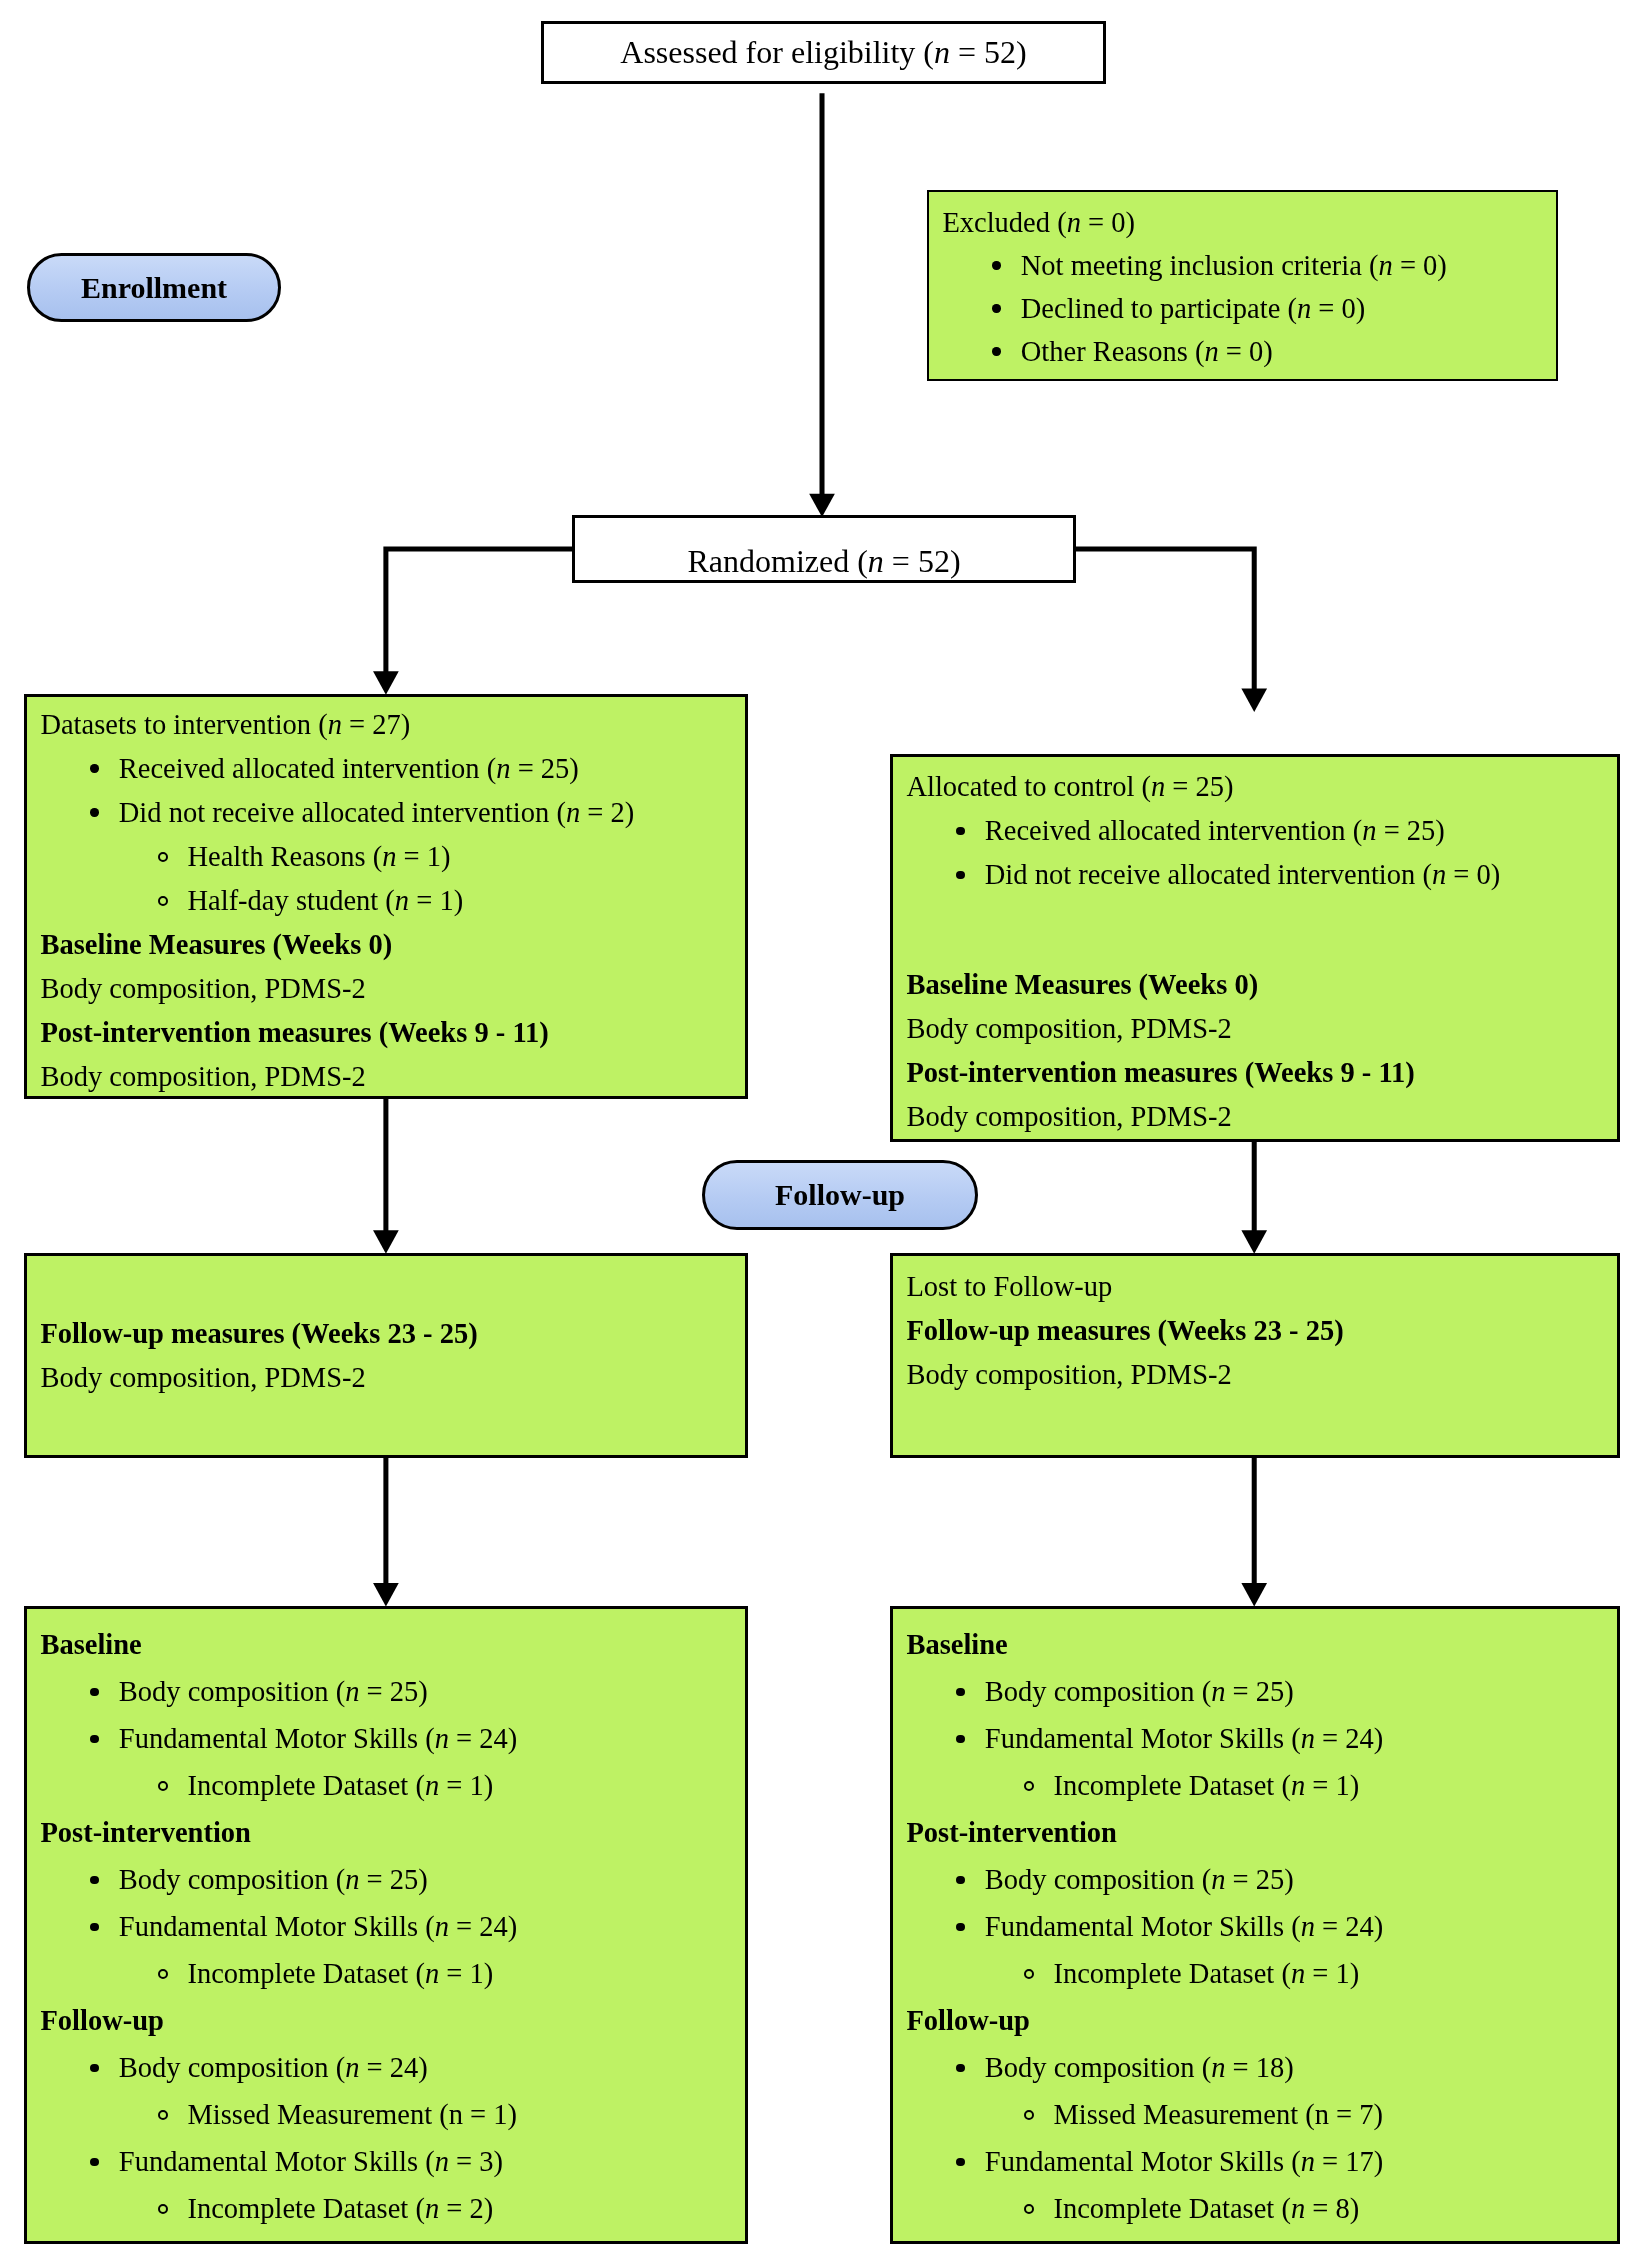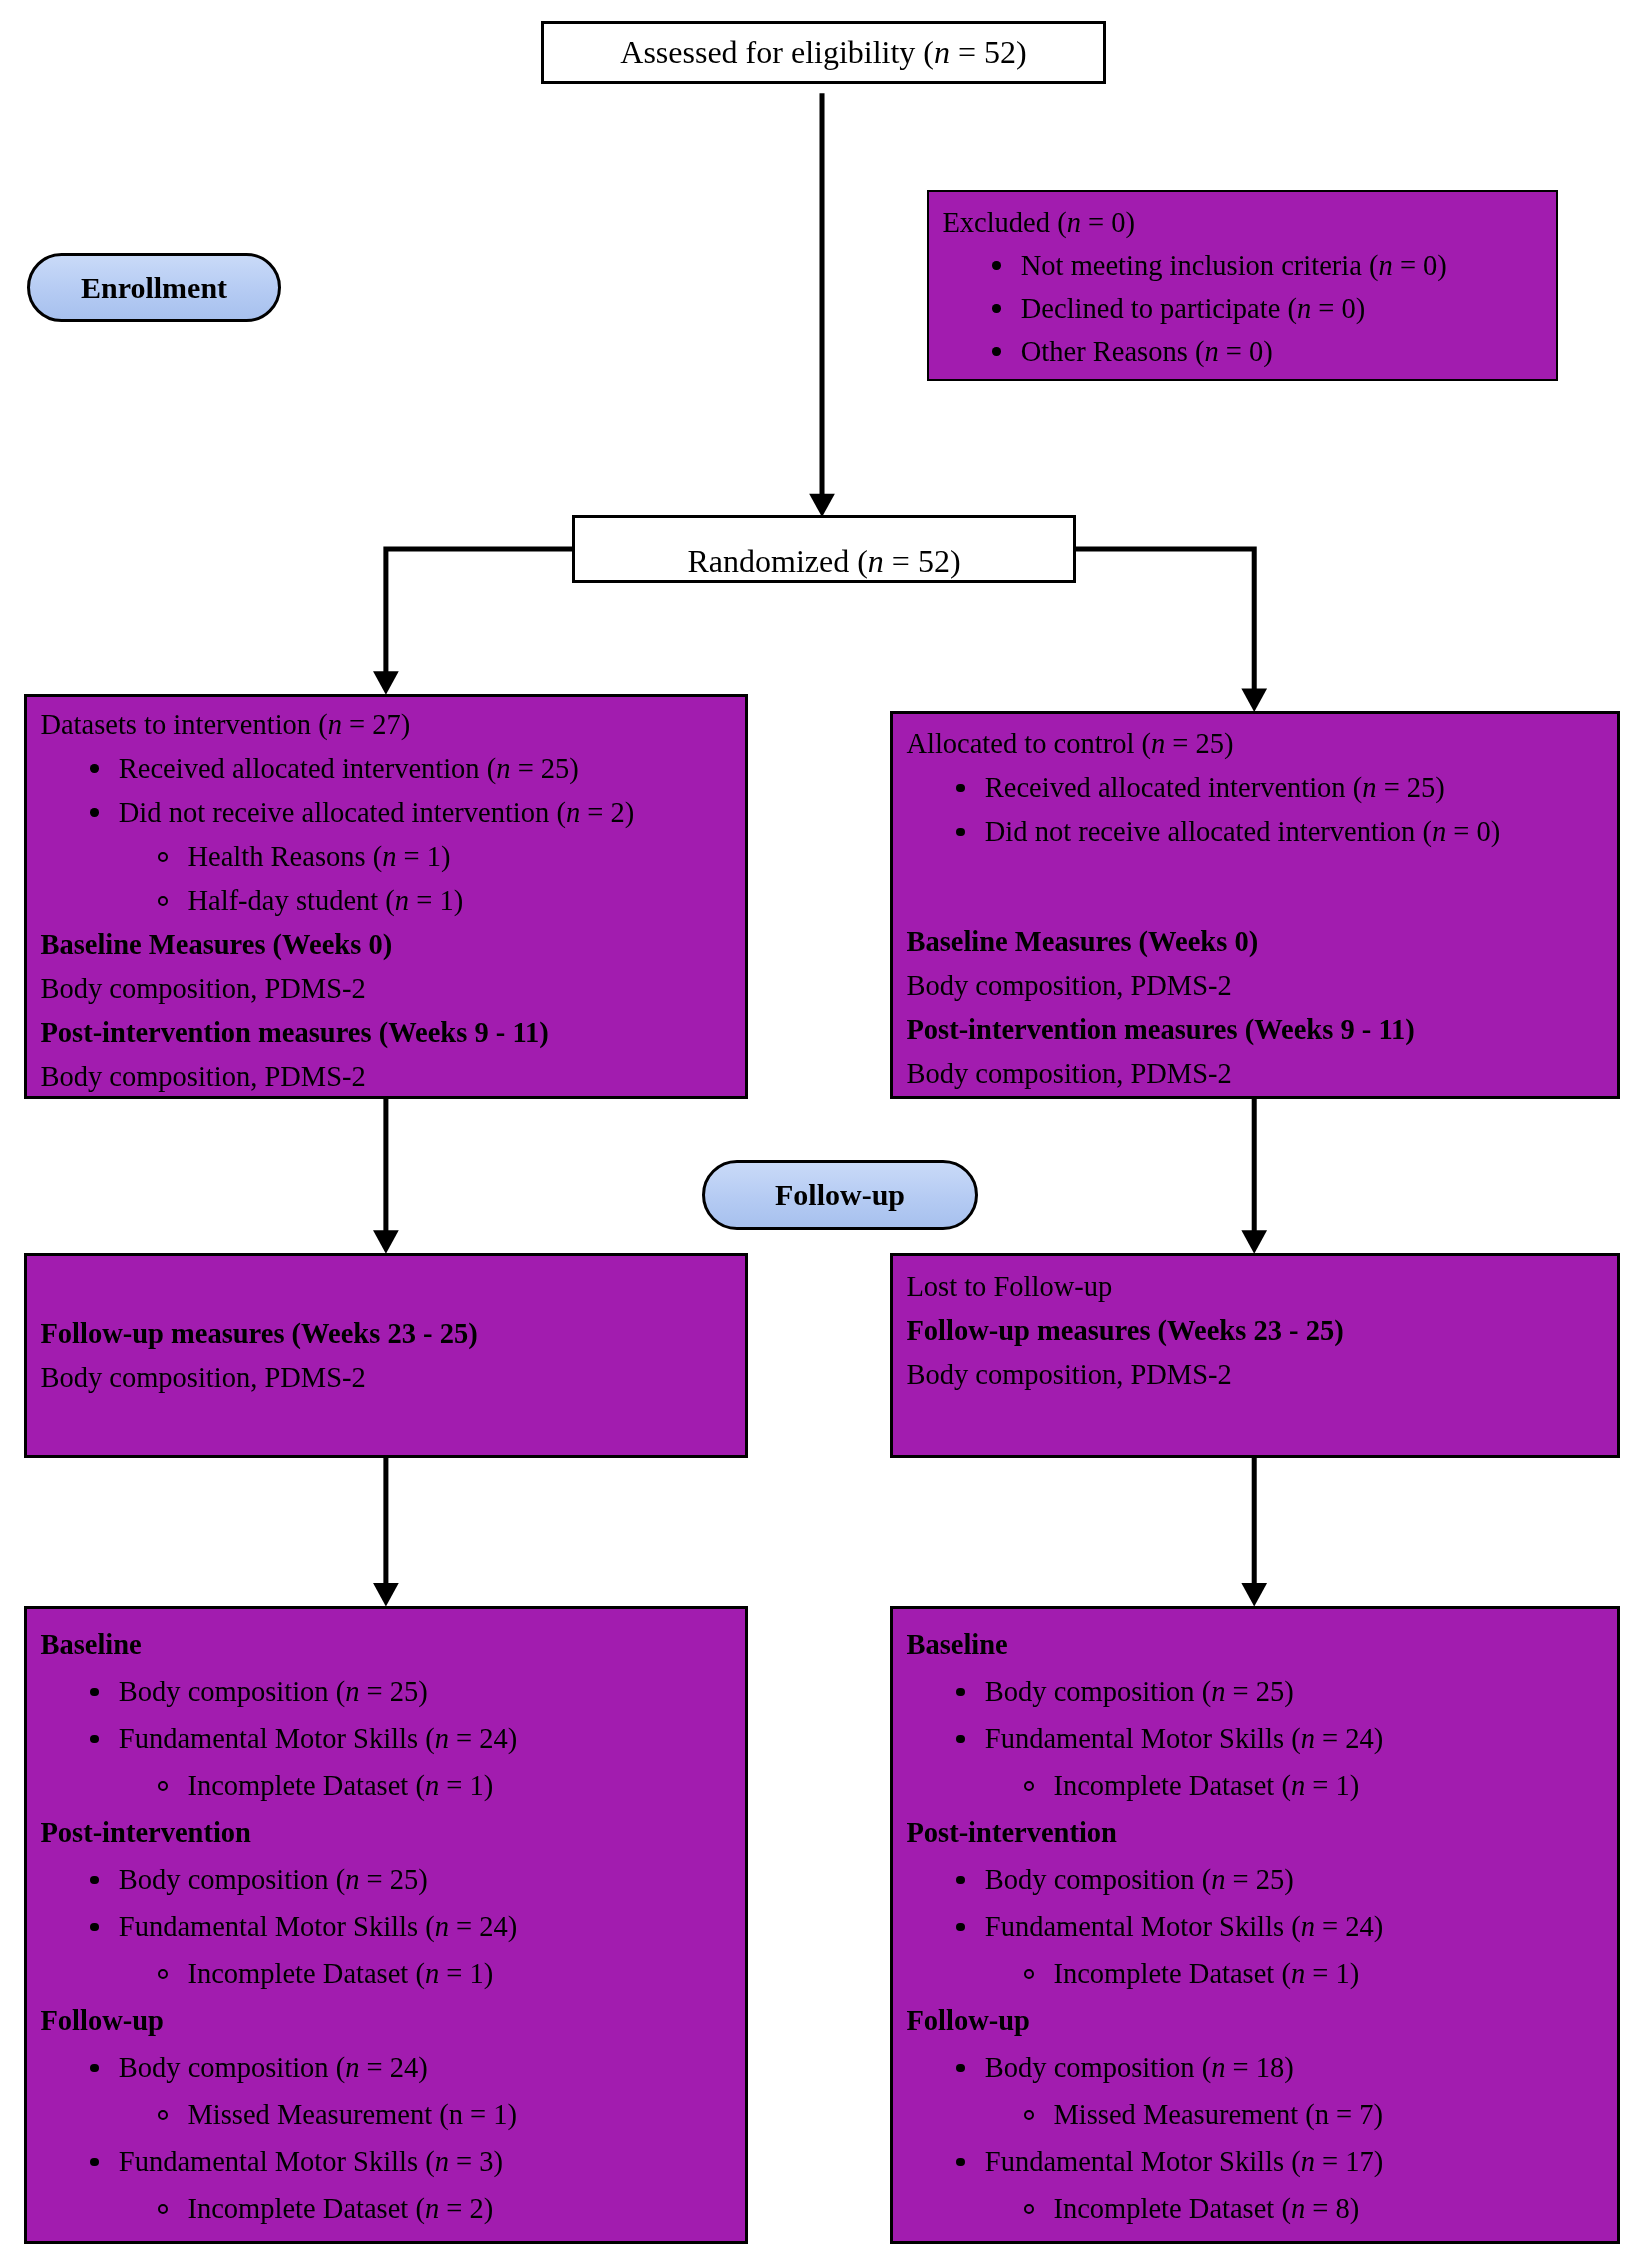--- a/index.html
+++ b/index.html
@@ -17,21 +17,21 @@
     position:absolute;
     border:3.4px solid var(--border,#000);
     background:#fff;
     display:flex;align-items:center;justify-content:center;
     font-size:32px;
     box-sizing:border-box;
   }
   .side-box{
     position:absolute;
     border:3.4px solid var(--border,#000);
-    background:#a21caf;
+    background:#bef264;
     box-sizing:border-box;
     font-size:28.5px;
   }
   .badge{
     position:absolute;
     border:3.4px solid var(--border,#000);
     border-radius:558px;
     background:linear-gradient(180deg,var(--accent-light,#c9daf8) 0%,var(--accent,#b5cbf3) 55%,var(--accent-dark,#a7c1ee) 100%);
     display:flex;align-items:center;justify-content:center;
     font-size:30px;font-weight:bold;
@@ -48,21 +48,21 @@
   .line.sub{padding-left:118px;}
   .line.sub .marker{width:6.1px;height:6.1px;border:2.8px solid #000;background:transparent;margin-right:19px;}
   .line.bold .txt,.line.bold .nval{font-weight:bold;}
   .line.center{justify-content:center;padding-left:0;}
 
   
   .excluded-box .line{height:43px;}
   .excluded-box{padding-top:9px;}
   .alloc-box .line{height:44px;}
   .alloc-left{padding-top:5.6px;}
-  .alloc-right{padding-top:7.8px;}
+  .alloc-right{padding-top:7.8px;margin-top:43px;}
   .alloc-right .line.spacer{height:66px;}
   .fu-right .line{height:44px;}
   .fu-right{padding-top:9px;}
   .fu-left{display:flex;flex-direction:column;justify-content:center;padding-top:0;}
   .fu-left .line{height:44px;}
   .ds-box .line{height:47px;}
   .ds-box{padding-top:12.3px;}
 
   
   #box-assessed   {left:541px;  top:20.7px;   width:565px; height:63px;}

